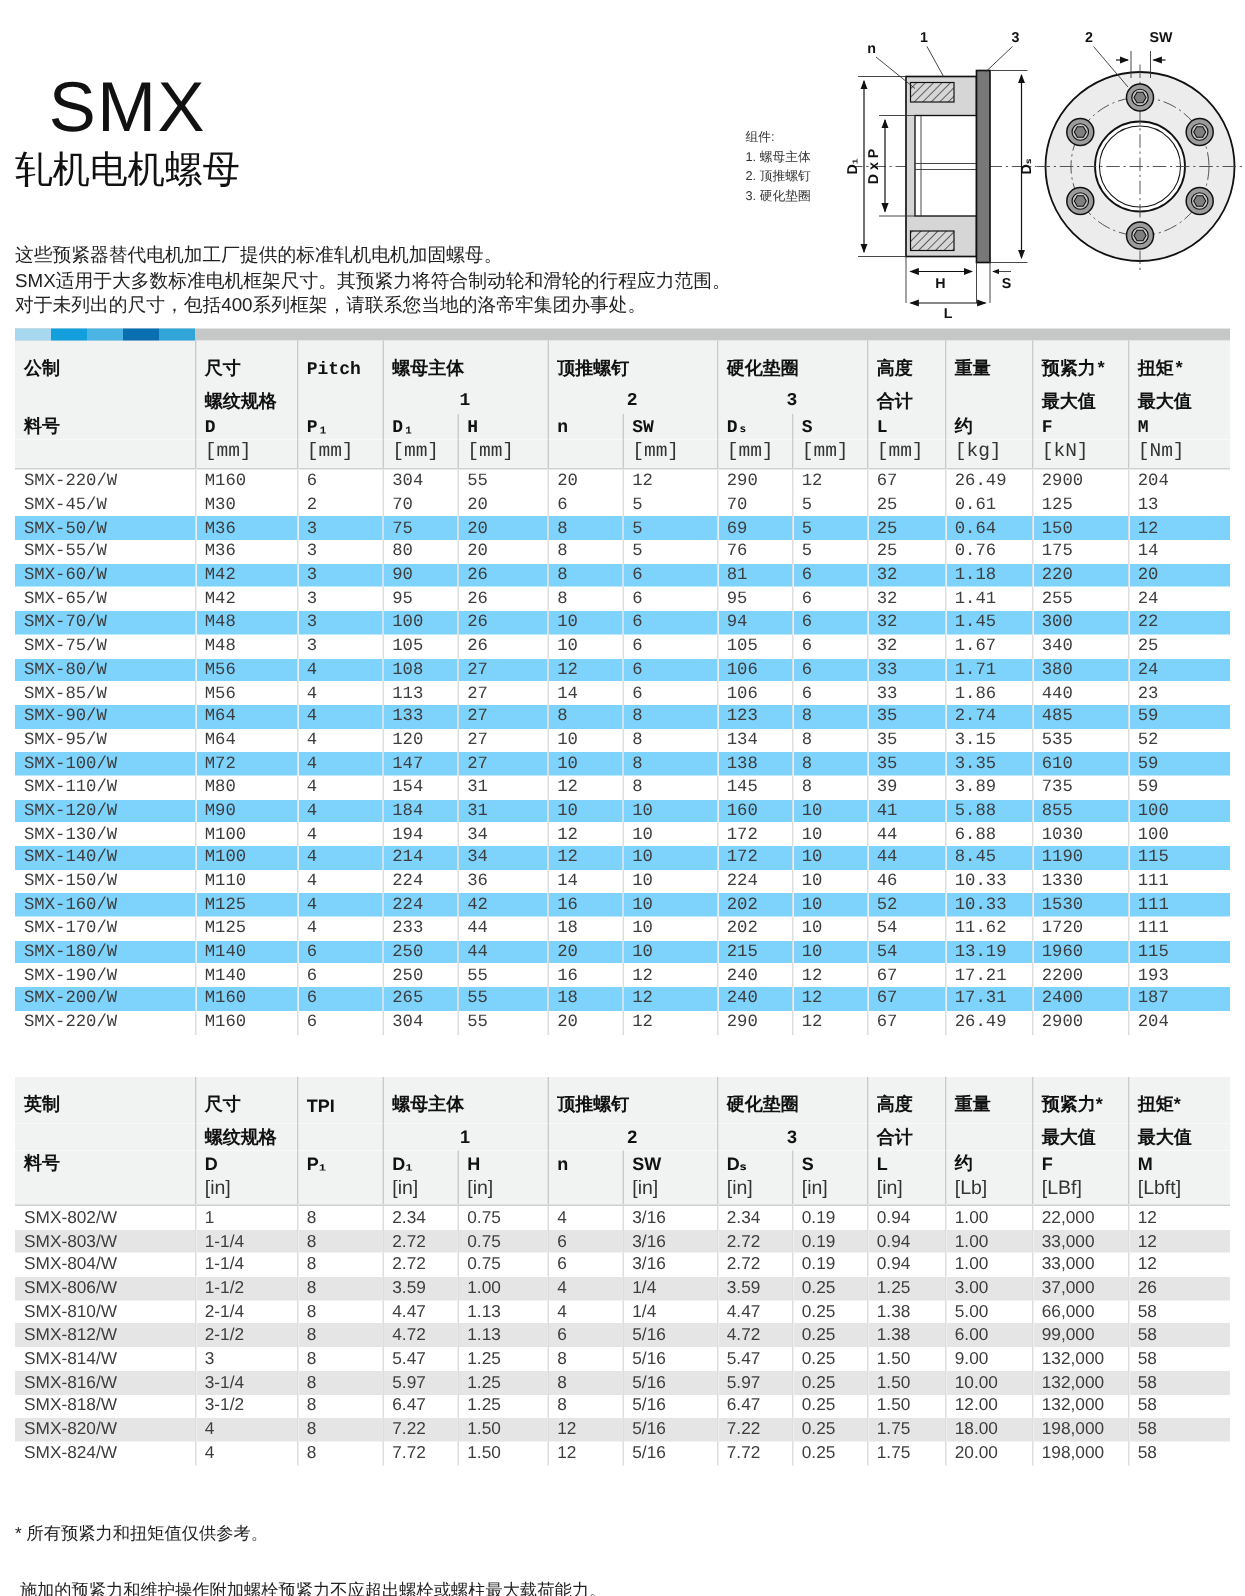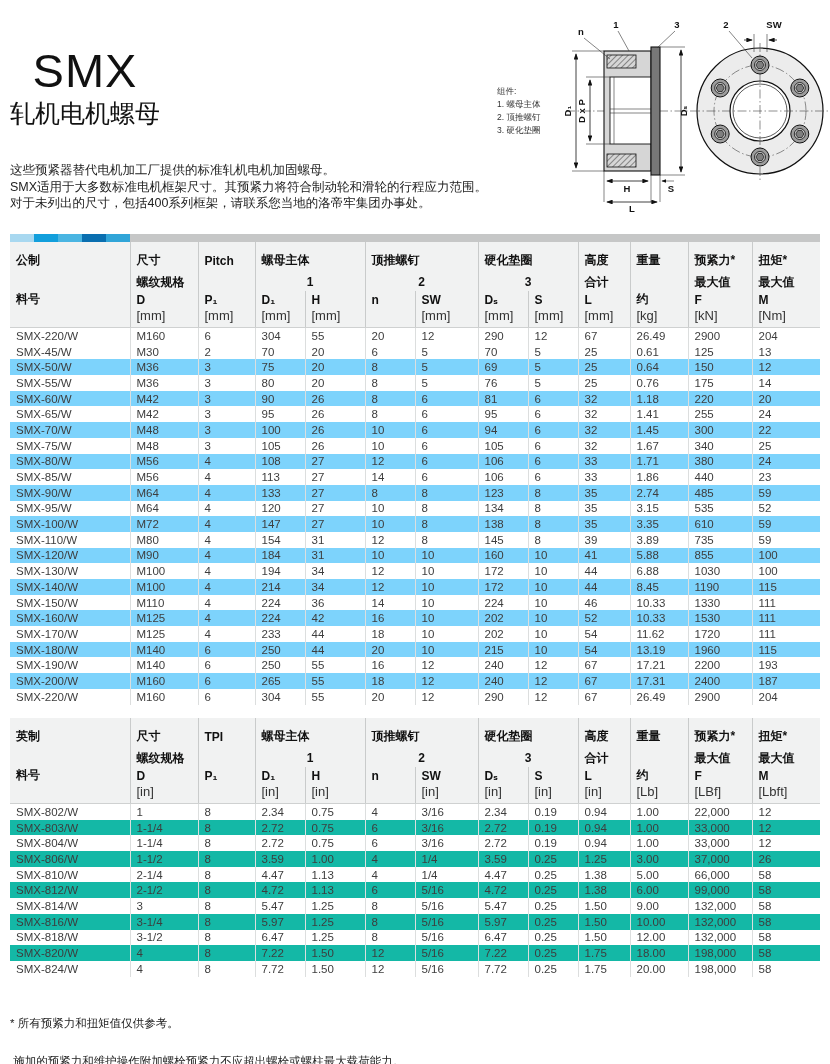--- a/index.html
+++ b/index.html
@@ -10,42 +10,42 @@
   
   .title-block{position:absolute;left:10px;top:46px;}
   .main-title{font-size:47px;line-height:50px;font-weight:400;letter-spacing:1px;color:#111;text-align:center;}
   .sub-title{font-size:25px;line-height:34px;font-weight:400;color:#111;}
   .intro{position:absolute;left:10px;top:162px;font-size:12.5px;line-height:16.5px;color:#222;}
   
   .figure{position:absolute;left:486px;top:10px;width:344px;height:204px;}
   .figure svg{display:block;}
   
   .tbl-section{position:absolute;left:10px;width:810px;}
-  .metric-section{top:234px;}
+  .metric-section{top:219px;font-family:Liberation Mono, monospace;}
   .imperial-section{top:718px;}
   .color-bar{height:8px;width:810px;background:#c6c7c7;font-size:0;line-height:0;}
   .color-bar .seg{display:inline-block;width:24px;height:8px;}
   table.data{border-collapse:collapse;table-layout:fixed;width:810px;}
   table.data th,table.data td{
     text-align:left;font-weight:normal;overflow:hidden;white-space:nowrap;
   }
   thead tr{background:#f1f2f2;}
   thead th{font-size:12px;color:#111;padding:0 0 0 6px;}
   tr.row-a th{font-weight:bold;padding-top:10px;padding-bottom:4px;}
   tr.row-b th{font-weight:bold;height:18px;}
   tr.row-b th.num{text-align:center;padding-left:0;}
   tr.row-c th{font-weight:bold;height:15px;}
   tr.row-d th{font-weight:normal;font-size:13px;color:#333;height:15px;padding-bottom:4px;}
   tr.row-d th{border-bottom:1px solid #cfd1d1;}
   th.gb{border-left:1px solid #c9cbcb;}
   tr.row-c th + th,tr.row-d th + th{border-left:1px solid #c9cbcb;}
   tbody td{font-size:11.5px;color:#3d3d3d;height:15.7px;padding:0 0 0 6px;vertical-align:middle;}
   tbody td + td{border-left:1px solid #dcdede;}
   .metric-section tbody tr:nth-child(2n+3){background:#7dd3fc;margin-left:12px;}
-  .imperial-section tbody tr:nth-child(2n){background:#14b8a6;}
+  .imperial-section tbody tr:nth-child(2n){background:#e5e5e5;}
   
   .notes{position:absolute;left:10px;top:991px;font-size:11.5px;line-height:12.8px;color:#222;white-space:pre-wrap;}
   .notes div{margin:0;}
   
   .dim-t{font-family:"Liberation Sans","DejaVu Sans",sans-serif;font-size:9.5px;font-weight:bold;fill:#111;}
   .leg-t{font-family:"Liberation Sans","DejaVu Sans",sans-serif;font-size:8.5px;fill:#333;}
   .thin{stroke:#333;stroke-width:0.6;fill:none;}
   .cline{stroke:#444;stroke-width:0.6;stroke-dasharray:9 2.5 1.5 2.5;fill:none;}
 </style>
 </head>

